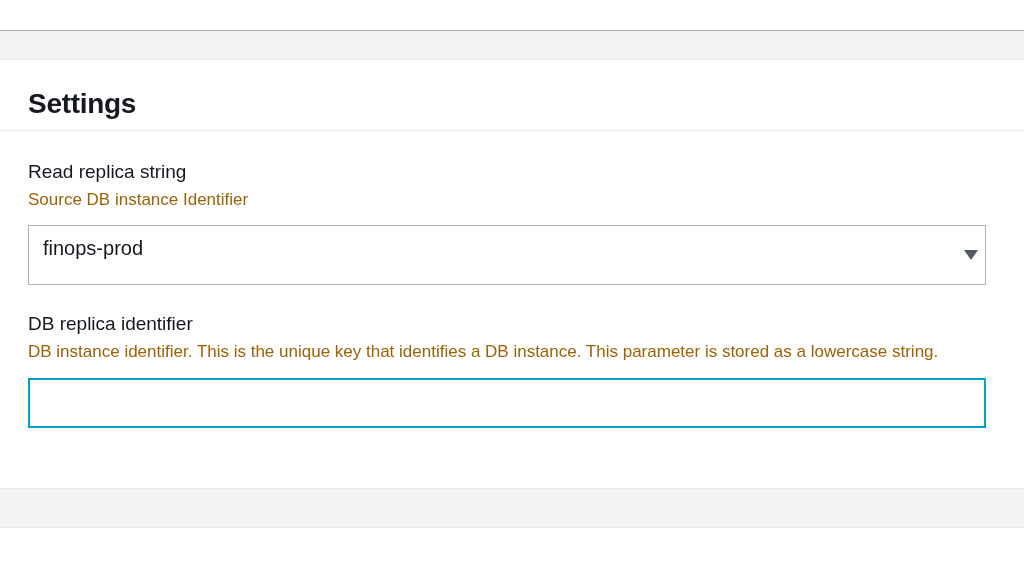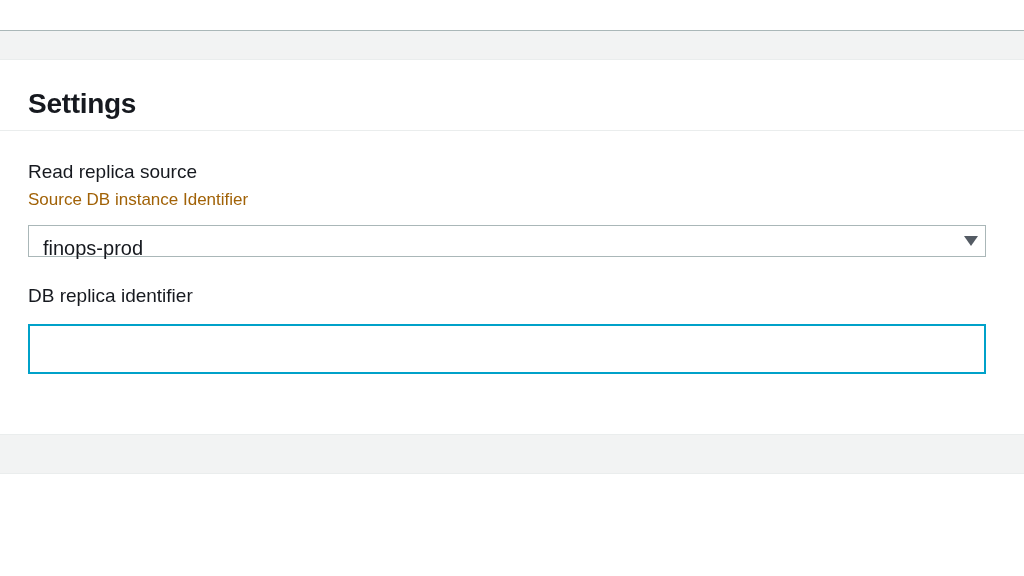--- a/index.html
+++ b/index.html
@@ -55,21 +55,21 @@
       margin-top: 2px;
       line-height: 1.4;
       white-space: nowrap;
     }
     .select-wrapper {
       position: relative;
       margin-top: 14px;
     }
     .select {
       width: 958px;
-      height: 32px;
+      height: 60px;
       border: 1px solid #aab7b8;
       background: #ffffff;
       font-size: 20px;
       color: #16191f;
       padding: 0 44px 0 14px;
       appearance: none;
       outline: none;
       cursor: pointer;
       line-height: 44px;
       font-family: inherit;
@@ -113,34 +113,35 @@
 <div class="top-spacer"></div>
 <div class="divider-bar"></div>
 
 <div class="panel">
   <div class="panel-header">
     <h2>Settings</h2>
   </div>
   <div class="panel-body">
 
     <div class="field">
-      <div class="field-label">Read replica source</div>
+      <div class="field-label">Read replica string</div>
       <div class="field-description">Source DB instance Identifier</div>
       <div class="select-wrapper">
         <div class="select">finops-prod</div>
         <span class="select-caret">
           <svg viewBox="0 0 14 10">
               <polygon points="0,0 14,0 7,10" fill="#545b64"></polygon>
             </svg>
         </span>
       </div>
     </div>
 
     <div class="field">
       <div class="field-label">DB replica identifier</div>
+      <div class="field-description">DB instance identifier. This is the unique key that identifies a DB instance. This parameter is stored as a lowercase string.</div>
       <div class="input-wrapper">
         <input type="text" class="text-input" autofocus="" value="" style="">
       </div>
     </div>
 
   </div>
 </div>
 
 <div class="bottom-divider"></div>
 

